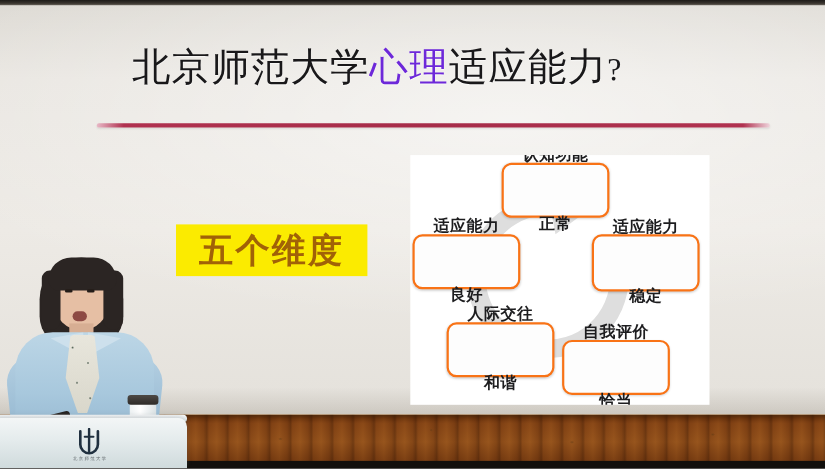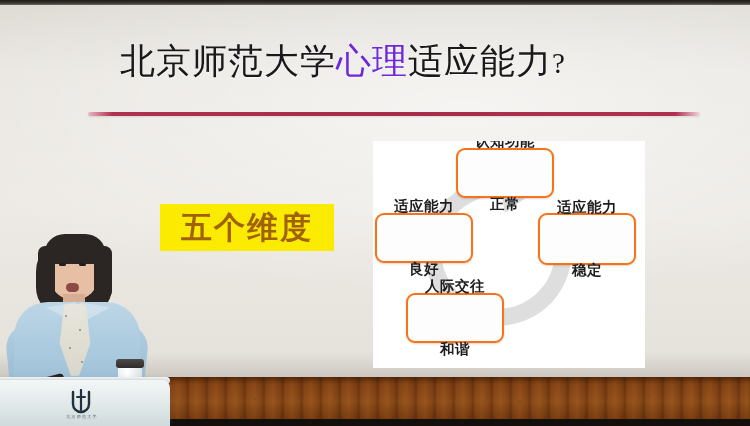--- a/index.html
+++ b/index.html
@@ -367,20 +367,24 @@
     <div class="node node-emotion">
       <span>适应能力</span>
       <span>稳定</span>
     </div>
 
     <div class="node node-social">
       <span>人际交往</span>
       <span>和谐</span>
     </div>
 
+    <div class="node node-self">
+      <span>自我评价</span>
+      <span>恰当</span>
+    </div>
   </div>
 
   <div class="floor"></div>
   <div class="floor-knots"></div>
   <div class="floor-bottom"></div>
 
   <div class="presenter-wrap">
     <div class="pr-hair-back"></div>
     <div class="pr-face"></div>
     <div class="pr-hair-side-l"></div>

